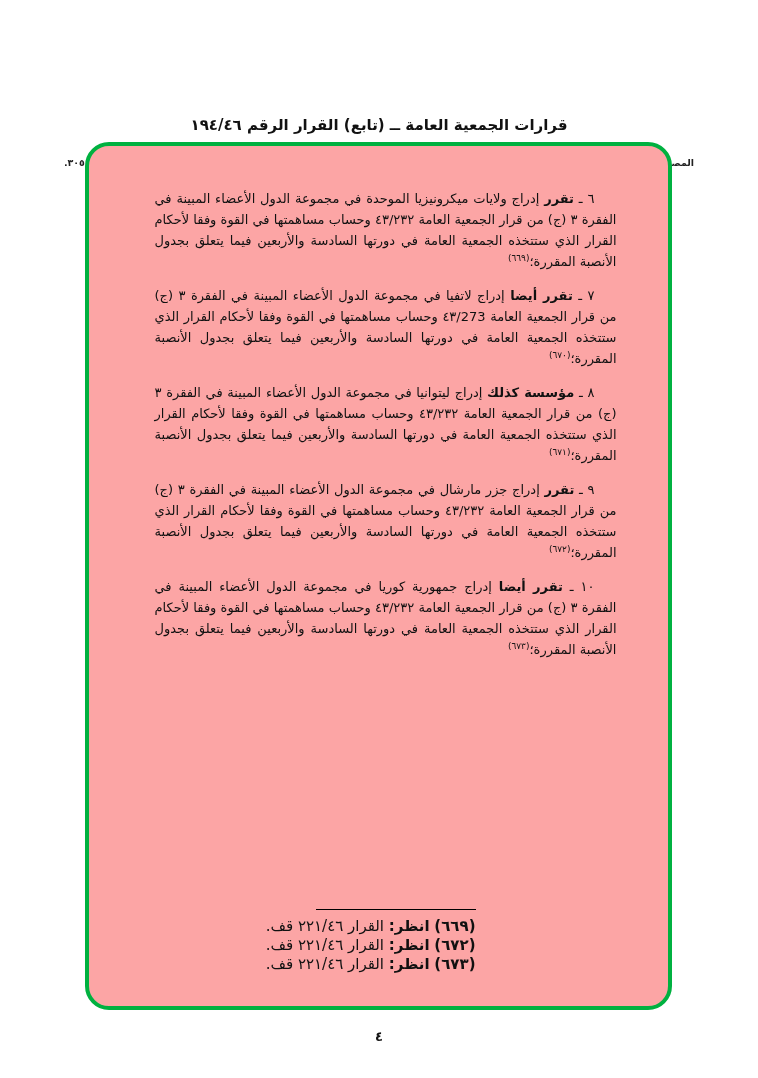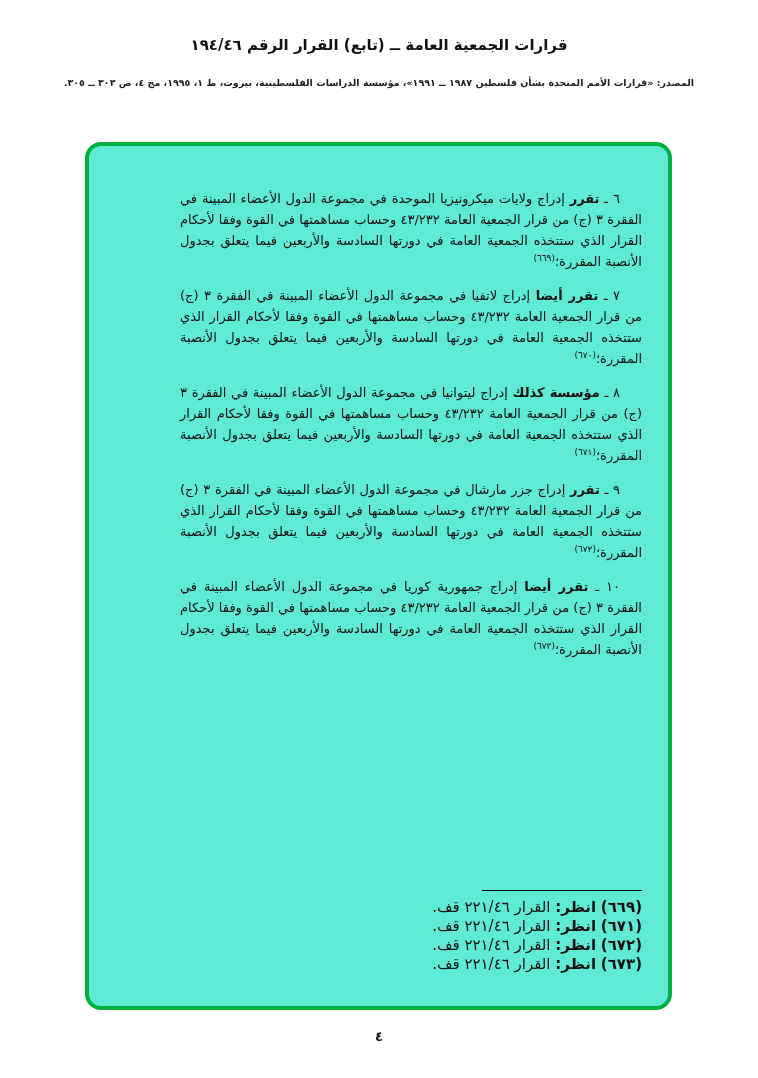--- a/index.html
+++ b/index.html
@@ -7,46 +7,47 @@
   body {
     width: 758px;
     height: 1078px;
     position: relative;
     font-family: "DejaVu Sans", sans-serif;
     direction: rtl;
     color: #111;
     overflow: hidden;
   }
   .page-header {
-    padding-top: 36px;
+    padding-top: 116px;
     text-align: center;
   }
   .doc-title {
     font-size: 15px;
     font-weight: bold;
     letter-spacing: 0.2px;
   }
   .doc-source {
     margin-top: 23px;
     font-size: 9.5px;
     font-weight: bold;
     color: #222;
   }
   .green-frame {
     position: absolute;
     top: 142px;
     right: 86px;
     width: 587px;
     height: 868px;
     border: 4px solid var(--frame-green, #00b140);
-    border-radius: 16px;
-    background: #5eead4;
+    border-radius: 24px;
+    background: #fca5a5;
     display: flex;
     flex-direction: column;
     padding: 42px 26px 32px 40px;
+    align-items: center;
   }
   .text-block {
     width: 462px;
     font-size: 13px;
     line-height: 21px;
     text-align: justify;
   }
   .para {
     margin-bottom: 13px;
     text-indent: 22px;
@@ -87,37 +88,36 @@
 <div class="page-header">
   <div class="doc-title">قرارات الجمعية العامة ــ (تابع) القرار الرقم ١٩٤/٤٦</div>
   <div class="doc-source">المصدر: «قرارات الأمم المتحدة بشأن فلسطين ١٩٨٧ ــ ١٩٩١»، مؤسسة الدراسات الفلسطينية، بيروت، ط ١، ١٩٩٥، مج ٤، ص ٣٠٣ ــ ٣٠٥.</div>
 </div>
 
 <div class="green-frame">
   <div class="text-block">
 
     <p class="para"><span>٦ ـ </span><b>تقرر</b><span> إدراج ولايات ميكرونيزيا الموحدة في مجموعة الدول الأعضاء المبينة في الفقرة ٣ (ج) من قرار الجمعية العامة ٤٣/٢٣٢ وحساب مساهمتها في القوة وفقا لأحكام القرار الذي ستتخذه الجمعية العامة في دورتها السادسة والأربعين فيما يتعلق بجدول الأنصبة المقررة؛</span><sup class="fn-ref">(٦٦٩)</sup></p>
 
-    <p class="para"><span>٧ ـ </span><b>تقرر أيضا</b><span> إدراج لاتفيا في مجموعة الدول الأعضاء المبينة في الفقرة ٣ (ج) من قرار الجمعية العامة ٤٣/٢٣٢ وحساب مساهمتها في القوة وفقا لأحكام القرار الذي ستتخذه الجمعية العامة في دورتها السادسة والأربعين فيما يتعلق بجدول الأنصبة المقررة؛</span><sup class="fn-ref">(٦٧٠)</sup></p>
+    <p class="para"><span>٧ ـ </span><b>تقرر أيضا</b><span> إدراج لاتفيا في مجموعة الدول الأعضاء المبينة في الفقرة ٣ (ج) من قرار الجمعية العامة ٤٣/273 وحساب مساهمتها في القوة وفقا لأحكام القرار الذي ستتخذه الجمعية العامة في دورتها السادسة والأربعين فيما يتعلق بجدول الأنصبة المقررة؛</span><sup class="fn-ref">(٦٧٠)</sup></p>
 
     <p class="para"><span>٨ ـ </span><b>مؤسسة كذلك</b><span> إدراج ليتوانيا في مجموعة الدول الأعضاء المبينة في الفقرة ٣ (ج) من قرار الجمعية العامة ٤٣/٢٣٢ وحساب مساهمتها في القوة وفقا لأحكام القرار الذي ستتخذه الجمعية العامة في دورتها السادسة والأربعين فيما يتعلق بجدول الأنصبة المقررة؛</span><sup class="fn-ref">(٦٧١)</sup></p>
 
     <p class="para"><span>٩ ـ </span><b>تقرر</b><span> إدراج جزر مارشال في مجموعة الدول الأعضاء المبينة في الفقرة ٣ (ج) من قرار الجمعية العامة ٤٣/٢٣٢ وحساب مساهمتها في القوة وفقا لأحكام القرار الذي ستتخذه الجمعية العامة في دورتها السادسة والأربعين فيما يتعلق بجدول الأنصبة المقررة؛</span><sup class="fn-ref">(٦٧٢)</sup></p>
 
     <p class="para"><span>١٠ ـ </span><b>تقرر أيضا</b><span> إدراج جمهورية كوريا في مجموعة الدول الأعضاء المبينة في الفقرة ٣ (ج) من قرار الجمعية العامة ٤٣/٢٣٢ وحساب مساهمتها في القوة وفقا لأحكام القرار الذي ستتخذه الجمعية العامة في دورتها السادسة والأربعين فيما يتعلق بجدول الأنصبة المقررة؛</span><sup class="fn-ref">(٦٧٣)</sup></p>
 
   </div>
 
   <div class="footnotes">
     <div class="fn-rule"></div>
 
     <div class="fn-item"><span class="fn-num">(٦٦٩)</span> <span class="fn-label">انظر:</span> <span>القرار ٢٢١/٤٦ قف.</span></div>
 
 
-    <div class="fn-item"><span class="fn-num">(٦٧١)</span> <span class="fn-label">انظر:</span> <span>القرار ٢٢١/٤٦ قف.</span></div>
 
     <div class="fn-item"><span class="fn-num">(٦٧٢)</span> <span class="fn-label">انظر:</span> <span>القرار ٢٢١/٤٦ قف.</span></div>
 
     <div class="fn-item"><span class="fn-num">(٦٧٣)</span> <span class="fn-label">انظر:</span> <span>القرار ٢٢١/٤٦ قف.</span></div>
 
   </div>
 </div>
 
 <div class="page-number">٤</div>
 

